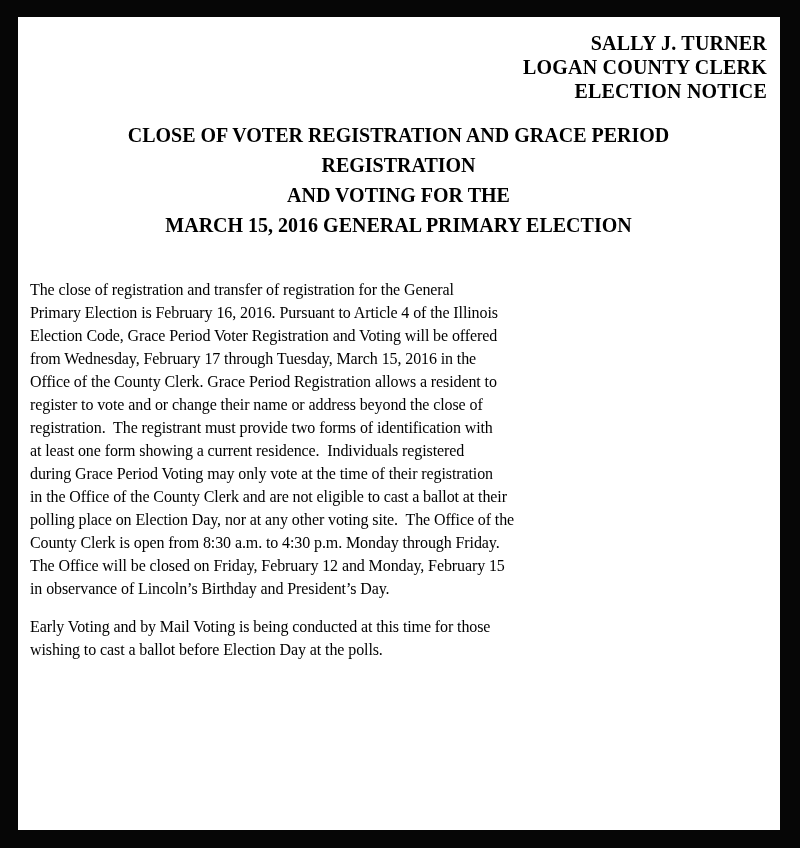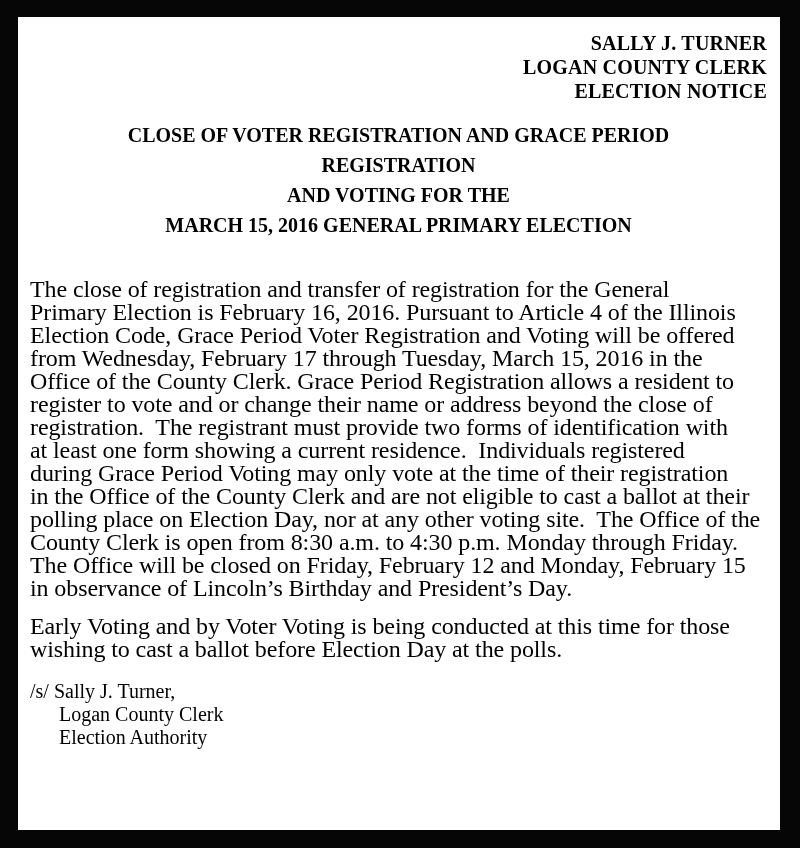--- a/index.html
+++ b/index.html
@@ -37,21 +37,21 @@
   }
   .notice-title {
     text-align: center;
     font-weight: bold;
     font-size: 20px;
     line-height: 30px;
     margin-top: 17px;
     white-space: pre-line;
   }
   .body-par {
-    font-size: 24px;
+    font-size: 16px;
     line-height: 23px;
     white-space: pre-wrap;
     letter-spacing: -0.1px;
   }
   .par-1 { margin-top: 38px; }
   .par-2 { margin-top: 15px; }
   .par-3 { margin-top: 19px; }
   .signature {
     margin-top: 19px;
     font-size: 20px;
@@ -83,24 +83,19 @@
 register to vote and or change their name or address beyond the close of
 registration.  The registrant must provide two forms of identification with
 at least one form showing a current residence.  Individuals registered
 during Grace Period Voting may only vote at the time of their registration
 in the Office of the County Clerk and are not eligible to cast a ballot at their
 polling place on Election Day, nor at any other voting site.  The Office of the
 County Clerk is open from 8:30 a.m. to 4:30 p.m. Monday through Friday.
 The Office will be closed on Friday, February 12 and Monday, February 15
 in observance of Lincoln’s Birthday and President’s Day.</div>
 
-    <div class="body-par par-2">Early Voting and by Voter Voting is being conducted at this time for those
+    <div class="body-par par-2">Early Voting and by Mail Voting is being conducted at this time for those
 wishing to cast a ballot before Election Day at the polls.</div>
 
 
-    <div class="signature">
-      <span class="sig-line">/s/ Sally J. Turner,</span>
-      <span class="sig-line sig-indent">Logan County Clerk</span>
-      <span class="sig-line sig-indent">Election Authority</span>
-    </div>
 
   </div>
 </div>
 
 </body></html>

